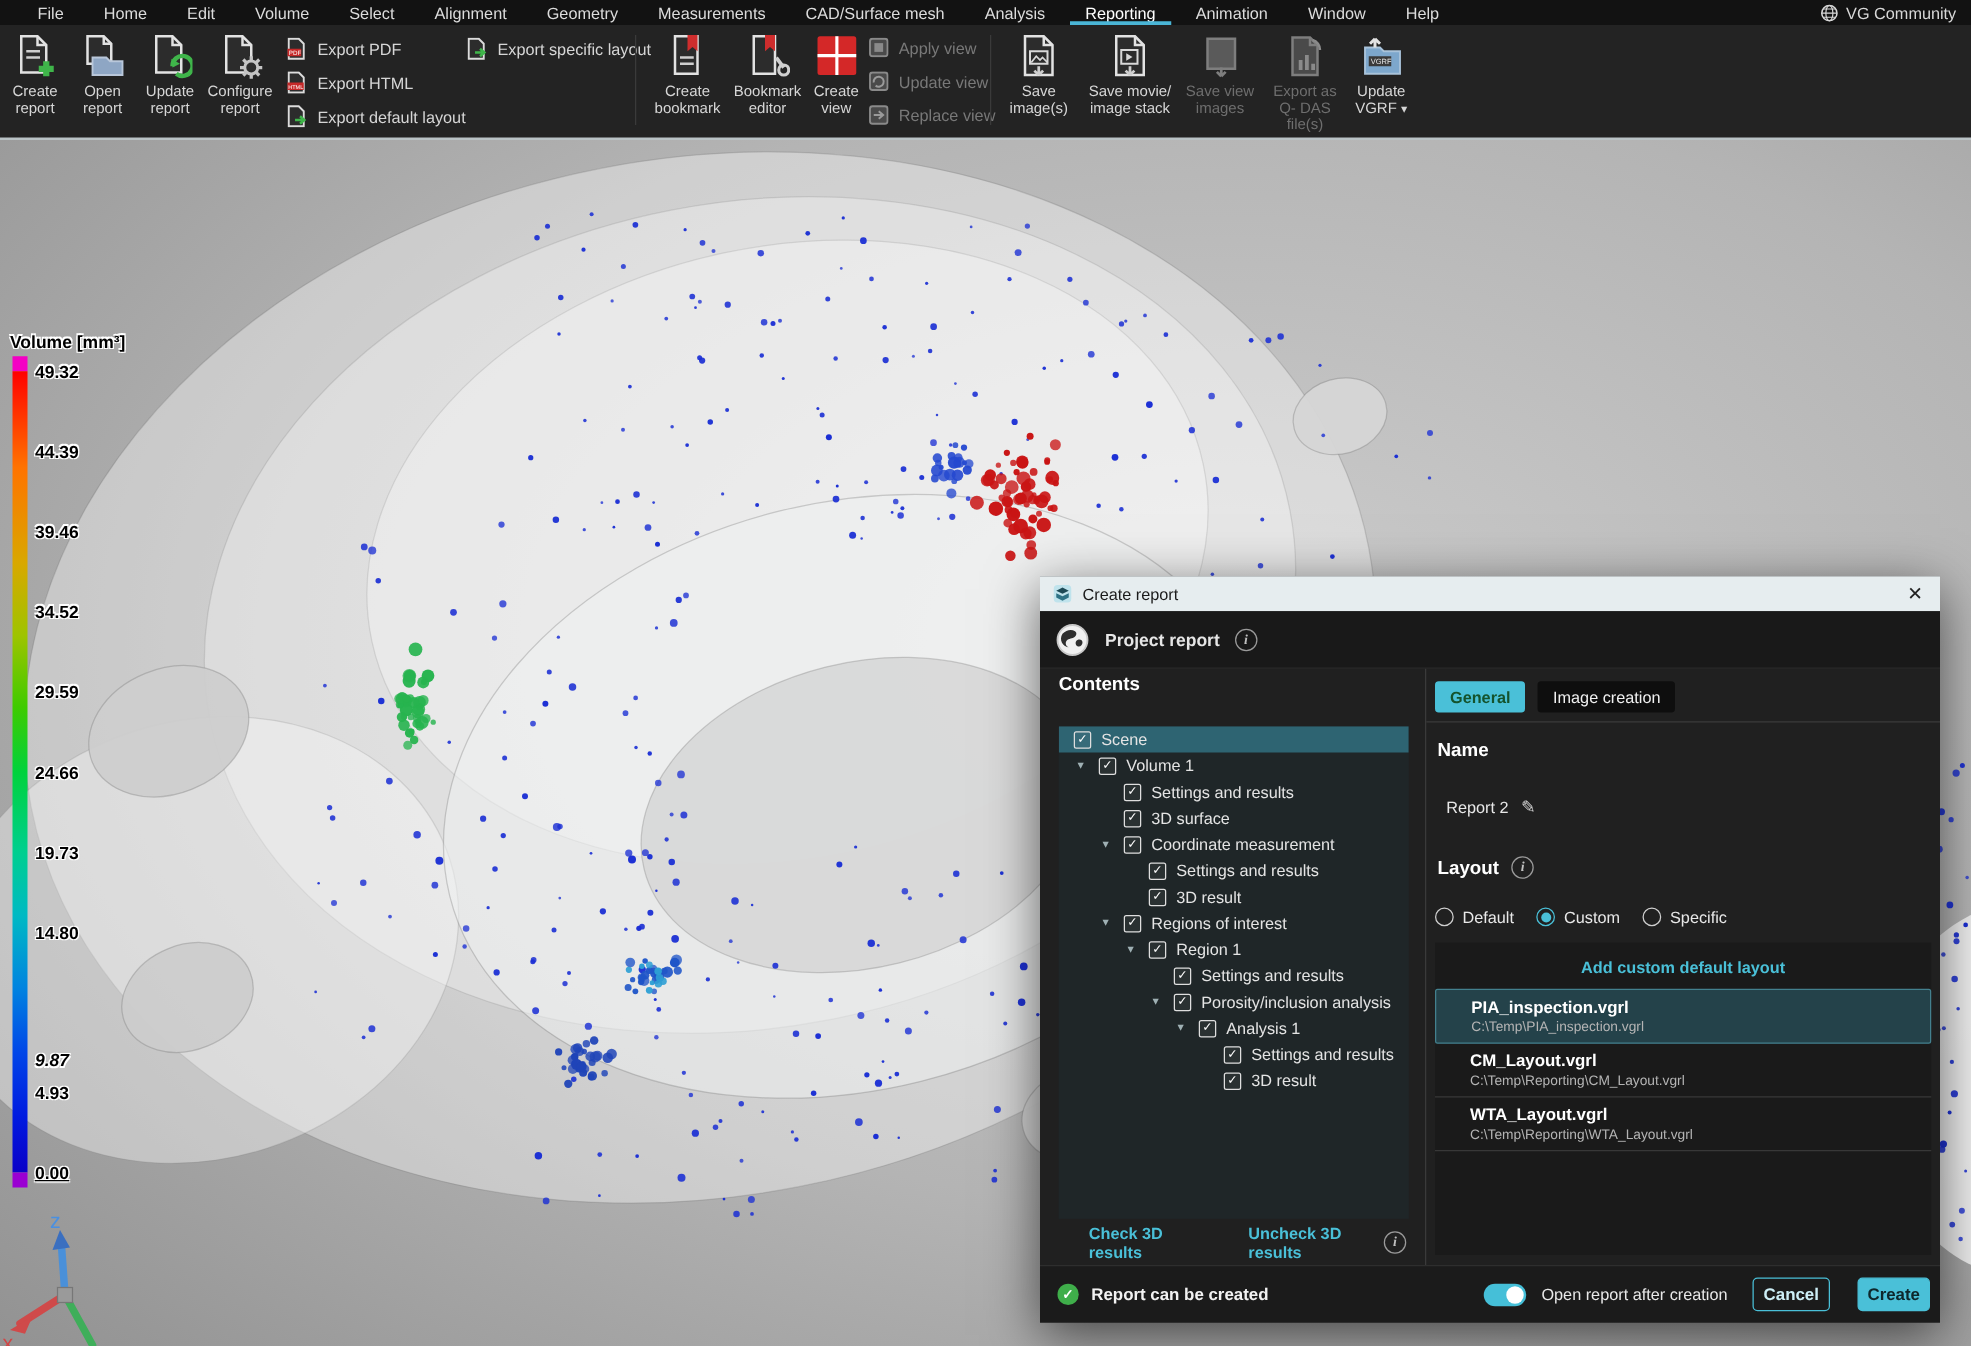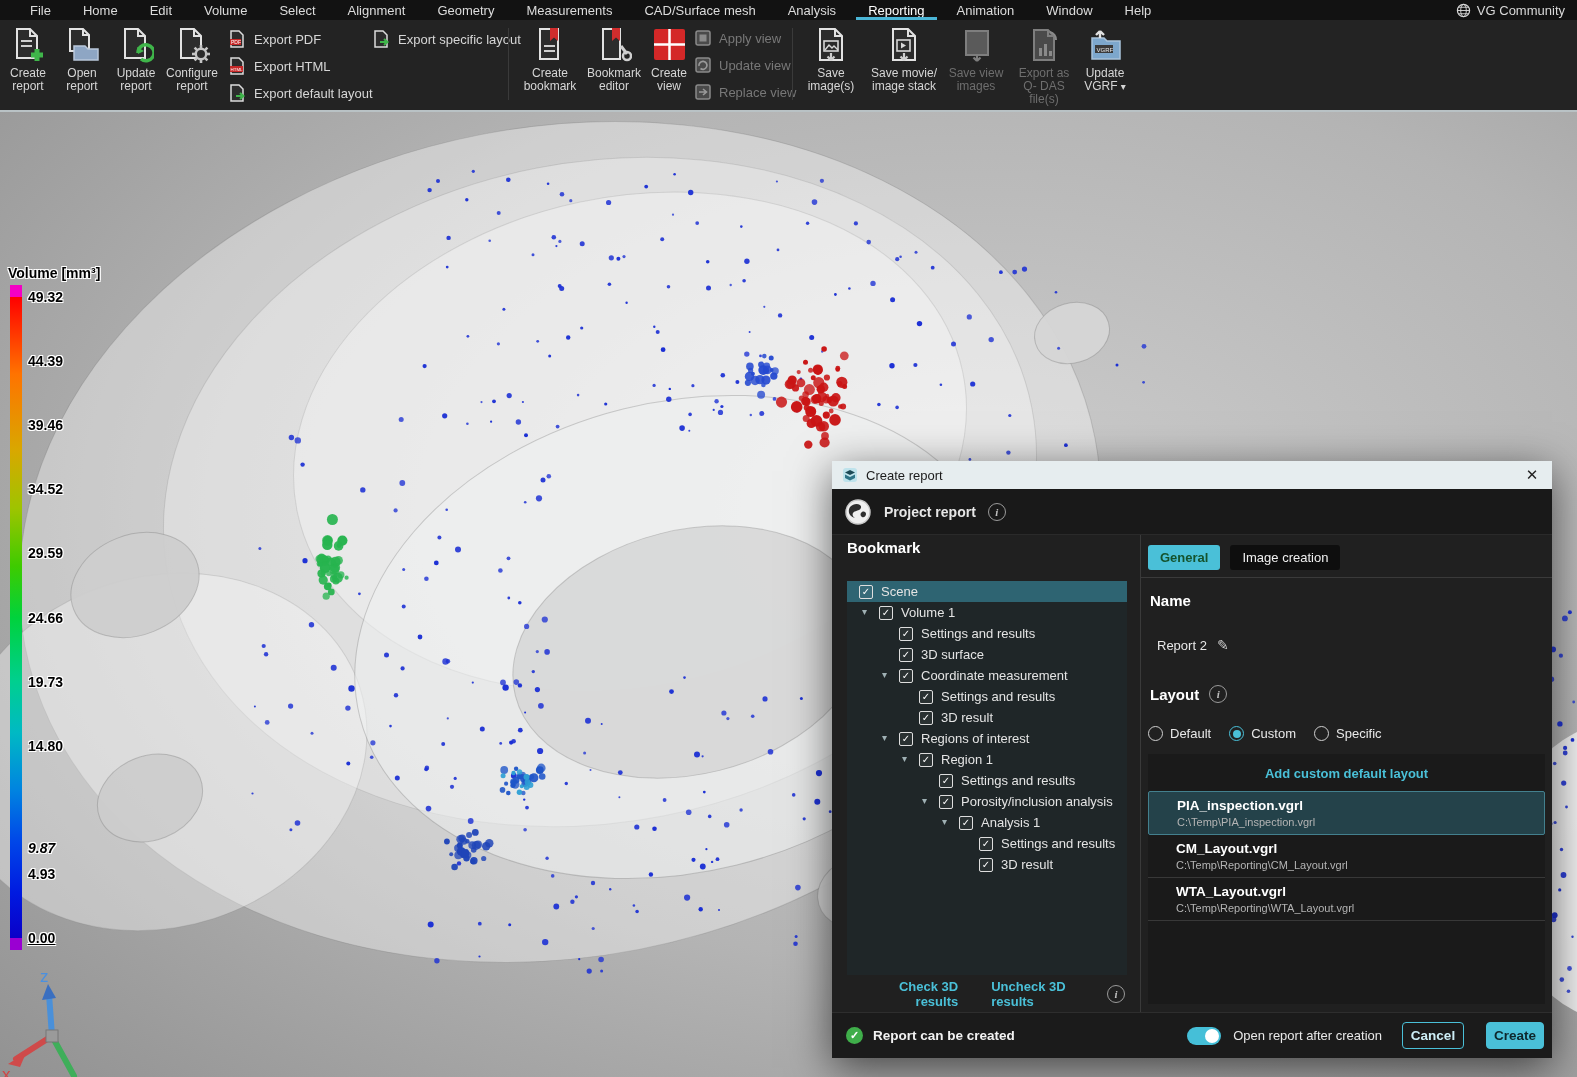--- a/index.html
+++ b/index.html
@@ -897,21 +897,21 @@
         <path d="M6 9c3-3 7-4 10-2 2 1.5 1 4-1 5s-5 1-6 3 0 4 2 5c-5-1-8-6-5-11z" fill="#2e2e2e"></path>
         <path d="M18 14c2-1 4 0 4 2s-2 4-4 3-2-4 0-5z" fill="#2e2e2e"></path>
         <circle cx="14" cy="14" r="12" fill="none" stroke="#c8c8c8" stroke-width="1.5"></circle>
       </svg>
       <span class="ptitle">Project report</span>
       <span class="info-icon">i</span>
     </div>
 
     <div class="dlg-vdiv"></div>
 
-    <div class="contents-title">Bookmark</div>
+    <div class="contents-title">Contents</div>
     <div class="tree" id="tree">
         <div class="tree-row selected" style="padding-left: 12px;">
           <span class="tree-cb">✓</span>
           <span>Scene</span>
         </div>
         <div class="tree-row" style="padding-left: 32px;">
           <span class="tree-arrow" style="left: 15px;">▾</span>
           <span class="tree-cb">✓</span>
           <span>Volume 1</span>
         </div>
@@ -963,21 +963,21 @@
         <div class="tree-row" style="padding-left: 132px;">
           <span class="tree-cb">✓</span>
           <span>Settings and results</span>
         </div>
         <div class="tree-row" style="padding-left: 132px;">
           <span class="tree-cb">✓</span>
           <span>3D result</span>
         </div>
       </div>
     <div class="tree-links">
-      <span class="tree-link" style="margin-left:10px;text-align:right;">Check 3D results</span>
+      <span class="tree-link" style="margin-left:24px;">Check 3D results</span>
       <span class="tree-link" style="margin-left:33px;">Uncheck 3D results</span>
       <span class="info-icon" style="margin-left:auto;margin-right:2px;">i</span>
     </div>
 
     <div class="tabs">
       <div class="tab active">General</div>
       <div class="tab inactive">Image creation</div>
     </div>
     <div class="tabs-underline"></div>
 

